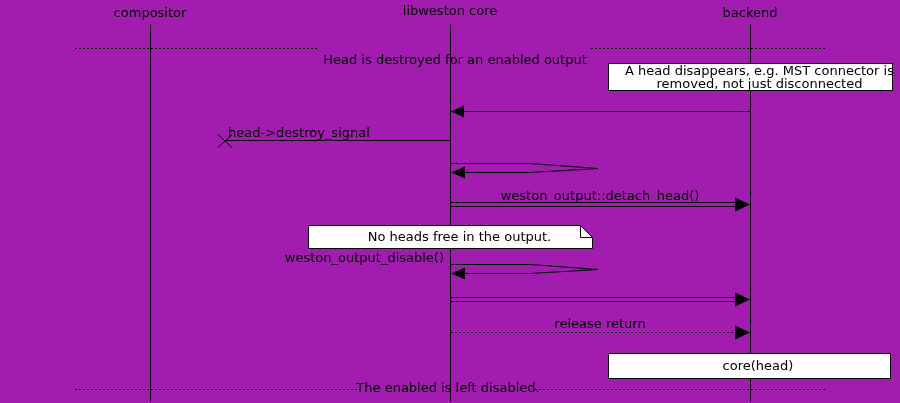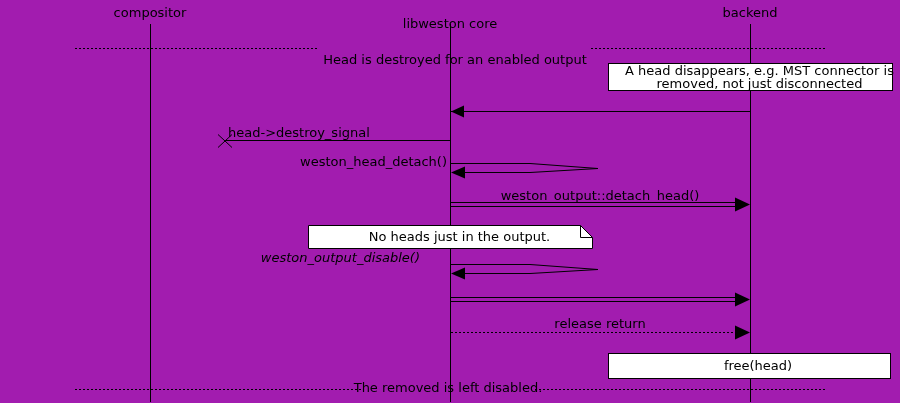--- a/index.html
+++ b/index.html
@@ -80,32 +80,31 @@
 
     <rect x="608.5" y="353.5" width="282" height="25" fill="#fff" stroke="#000"></rect>
 
     <g stroke="#000" stroke-width="1" stroke-dasharray="2,2" shape-rendering="crispEdges">
       <line x1="75" y1="389.5" x2="361" y2="389.5"></line>
       <line x1="535" y1="389.5" x2="825" y2="389.5"></line>
     </g>
   </svg>
 
   <div class="lbl ctr" style="left:150px;top:6px;">compositor</div>
-  <div class="lbl ctr" style="left:450px;top:17px;">libweston core</div>
+  <div class="lbl ctr" style="left:450px;top:4px;">libweston core</div>
   <div class="lbl ctr" style="left:750px;top:6px;">backend</div>
 
   <div class="lbl ctr" style="left:455px;top:41px;margin-top:12px;">Head is destroyed for an enabled output</div>
-  <div class="lbl ctr" style="left:448px;top:381px;">The removed is left disabled.</div>
+  <div class="lbl ctr" style="left:448px;top:381px;">The enabled is left disabled.</div>
 
   <div class="boxtext" style="left:608px;top:64px;width:285px;">
     <div>A head disappears, e.g. MST connector is</div>
     <div>removed, not just disconnected</div>
   </div>
 
   <div class="lbl" style="left:228px;top:126px;">head-&gt;destroy_signal</div>
-  <div class="lbl" style="right:453px;top:155px;">weston_head_detach()</div>
   <div class="lbl ctr" style="left:600px;top:189px;">weston_output::detach_head()</div>
-  <div class="boxtext" style="left:308px;top:230px;width:285px;">No heads just in the output.</div>
-  <div class="lbl" style="right:480px;top:251px;font-style:italic;">weston_output_disable()</div>
+  <div class="boxtext" style="left:308px;top:230px;width:285px;">No heads free in the output.</div>
+  <div class="lbl" style="right:456px;top:251px;">weston_output_disable()</div>
   <div class="lbl ctr" style="left:600px;top:317px;">release return</div>
-  <div class="boxtext" style="left:608px;top:359px;width:282px;">free(head)</div>
+  <div class="boxtext" style="left:608px;top:359px;width:282px;">core(head)</div>
 
 </div>
 
 </body></html>

